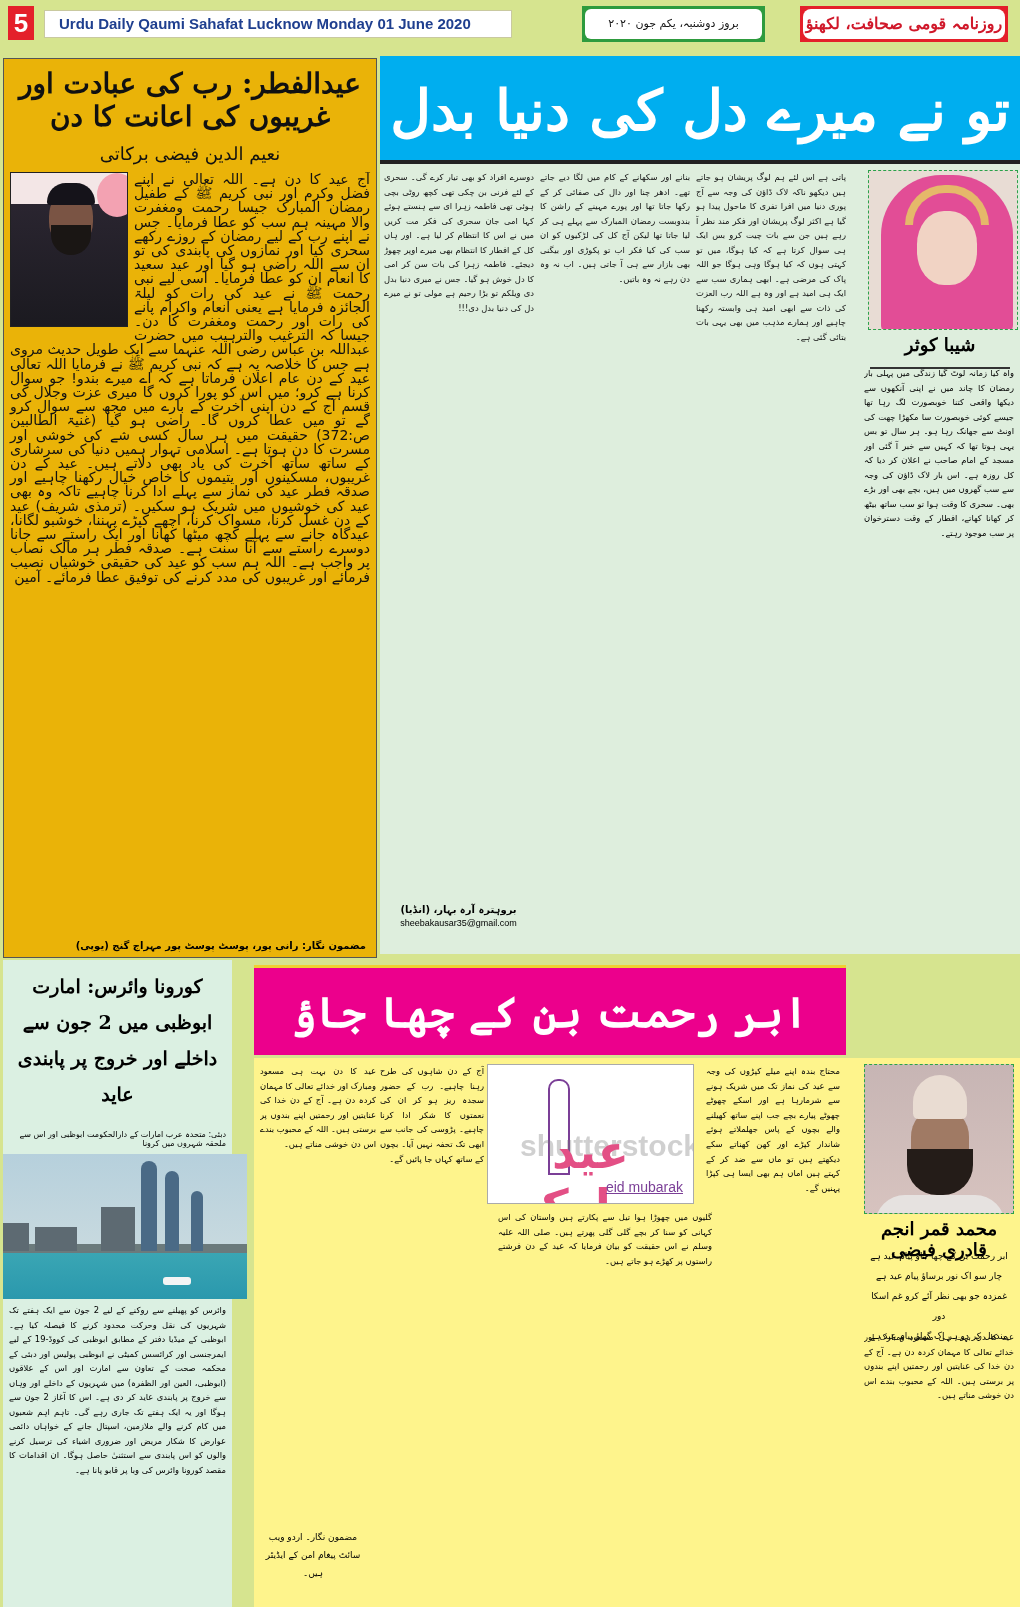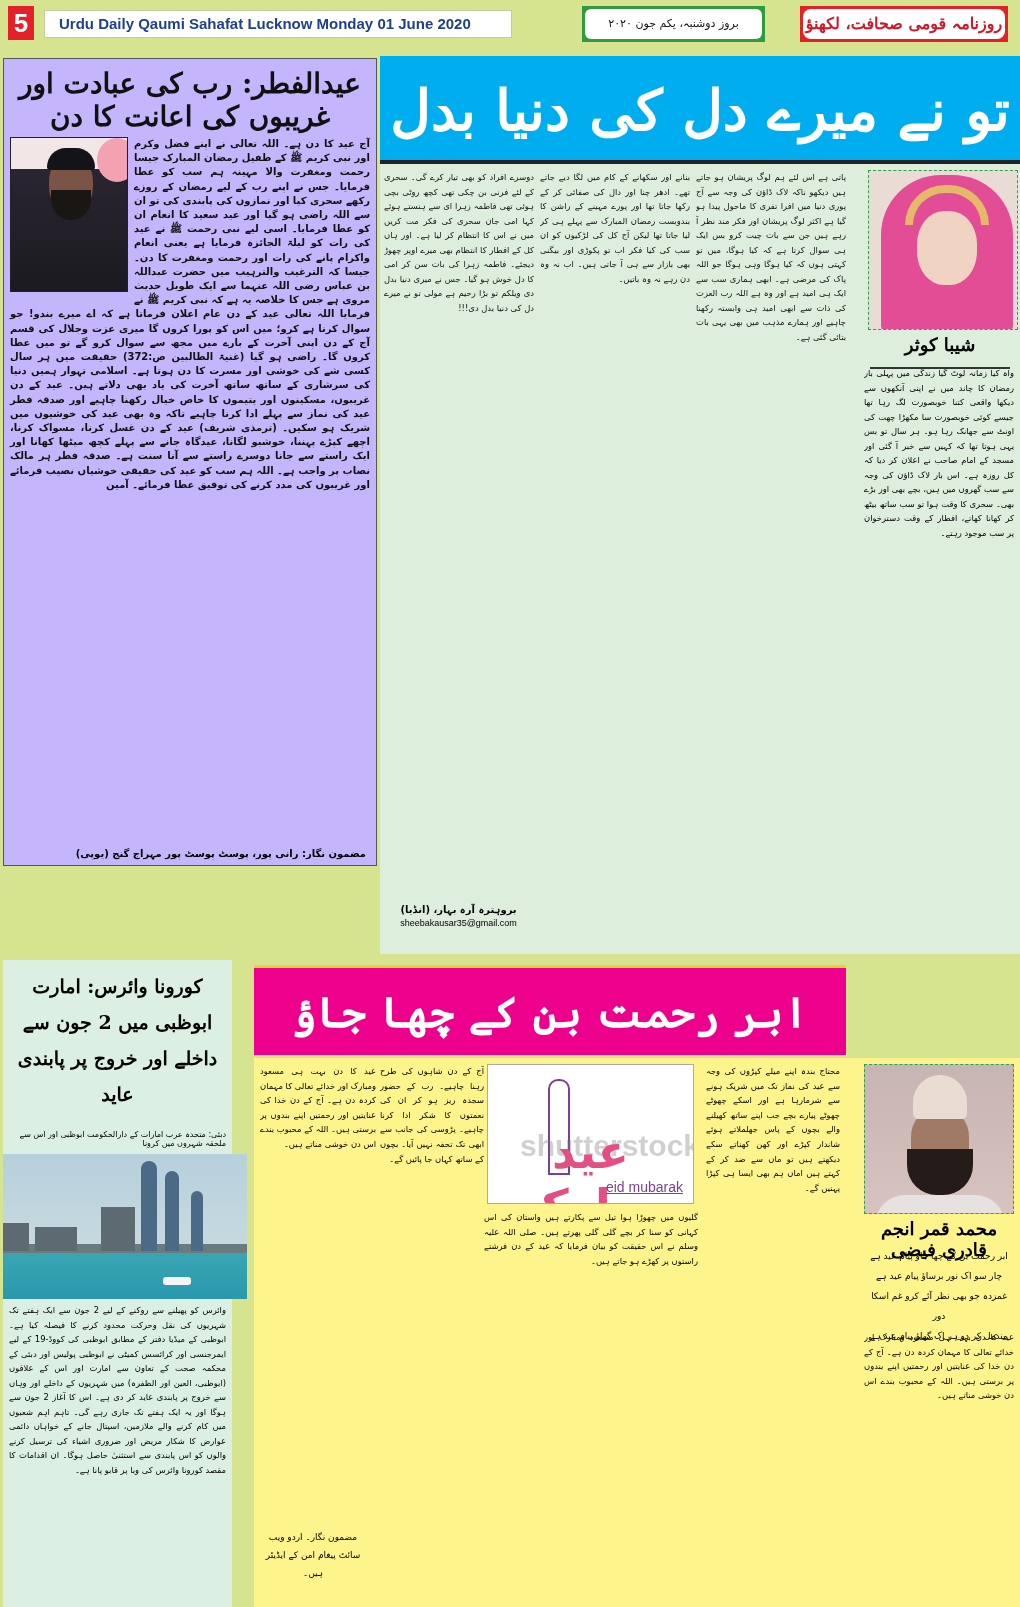--- a/index.html
+++ b/index.html
@@ -9,24 +9,24 @@
 
   
   .page-num { left: 8px; top: 6px; width: 26px; height: 34px; background: #e4202a; color: #fff; font: bold 26px "Liberation Sans", sans-serif; text-align: center; line-height: 34px; }
   .en-bar { left: 44px; top: 10px; width: 468px; height: 28px; background: #fff; border: 1px solid #c9c9a0; color: #1f3f8f; font: bold 15px "Liberation Sans", sans-serif; line-height: 26px; padding-left: 14px; }
   .date-box { left: 582px; top: 6px; width: 183px; height: 36px; background: #2e9b3e; padding: 3px; }
   .date-box div { background: #fff; width: 100%; height: 100%; border-radius: 6px; font-size: 11px; line-height: 30px; text-align: center; color: #111; }
   .logo-box { left: 800px; top: 6px; width: 208px; height: 36px; background: #e4202a; padding: 3px; }
   .logo-box div { background: #fff; width: 100%; height: 100%; border-radius: 8px; font: bold 16px "DejaVu Serif", serif; line-height: 30px; text-align: center; color: #d0182a; }
 
   
-  .left-art { left: 3px; top: 58px; width: 374px; height: 808px; background: #c4b5fd; border: 1px solid #555; }
+  .left-art { left: 3px; top: 58px; width: 374px; height: 900px; background: #eab308; border: 1px solid #555; }
   .left-art h1 { font: bold 28px "DejaVu Serif", serif; text-align: center; padding: 8px 4px 4px; color: #111; direction: rtl; }
   .left-art .author { font: 18px "DejaVu Serif", serif; text-align: center; padding: 6px 0 8px; direction: rtl; color: #111; }
-  .left-art .body { font-size: 10px; line-height: 14.2px; padding: 0 6px; color: #111; height: 760px; overflow: hidden; font-weight: bold; }
+  .left-art .body { font-size: 14px; line-height: 14.2px; padding: 0 6px; color: #111; height: 760px; overflow: hidden; }
   .left-art .footer { position: absolute; bottom: 6px; left: 6px; right: 10px; text-align: right; font-size: 10px; direction: rtl; font-weight: bold; }
   .photo-man { float: left; width: 118px; height: 155px; margin: 0 6px 4px 0; border: 1px solid #222; background: linear-gradient(180deg,#f3e6e6 0%,#f3e6e6 20%, #2a2530 20%, #1b1a20 100%); position: relative; overflow: hidden; }
   .photo-man .head { position:absolute; left:38px; top:18px; width:44px; height:56px; border-radius: 45%; background:#7a5444; }
   .photo-man .cap { position:absolute; left:36px; top:10px; width:48px; height:22px; border-radius: 24px 24px 4px 4px; background:#15131a; }
   .photo-man .beard { position:absolute; left:40px; top:52px; width:40px; height:30px; border-radius: 0 0 20px 20px; background:#1a1614; }
   .photo-man .balloon { position:absolute; right:-10px; top:0; width:40px; height:44px; border-radius: 50%; background:#f3a2b2; }
 
   
   .blue-banner { left: 380px; top: 56px; width: 640px; height: 108px; background: #00aeef; color: #fff; font: bold 56px "DejaVu Serif", serif; text-align: center; line-height: 108px; direction: rtl; border-bottom: 4px solid #222; }
   .mid-art { left: 380px; top: 164px; width: 640px; height: 790px; background: #deeedd; }
@@ -79,20 +79,21 @@
 <div class="abs en-bar">Urdu Daily Qaumi Sahafat Lucknow Monday 01 June 2020</div>
 <div class="abs date-box">
     <div class="rtl" style="text-align:center">بروز دوشنبہ، یکم جون ۲۰۲۰</div>
   </div>
 <div class="abs logo-box">
     <div style="direction:rtl">روزنامہ قومی صحافت، لکھنؤ</div>
   </div>
 
 <div class="abs left-art">
   <h1>عیدالفطر: رب کی عبادت اور غریبوں کی اعانت کا دن</h1>
+  <div class="author">نعیم الدین فیضی برکاتی</div>
   <div class="body rtl">
     <div class="photo-man">
       <div class="balloon"></div>
         <div class="head"></div>
         <div class="cap"></div>
         <div class="beard"></div>
     </div>
     <span>آج عید کا دن ہے۔ اللہ تعالی نے اپنے فضل وکرم اور نبی کریم ﷺ کے طفیل رمضان المبارک جیسا رحمت ومغفرت والا مہینہ ہم سب کو عطا فرمایا۔ جس نے اپنے رب کے لیے رمضان کے روزے رکھے سحری کیا اور نمازوں کی پابندی کی تو ان سے اللہ راضی ہو گیا اور عید سعید کا انعام ان کو عطا فرمایا۔ اسی لیے نبی رحمت ﷺ نے عید کی رات کو لیلۃ الجائزہ فرمایا ہے یعنی انعام واکرام پانے کی رات اور رحمت ومغفرت کا دن۔ جیسا کہ الترغیب والترہیب میں حضرت عبداللہ بن عباس رضی اللہ عنہما سے ایک طویل حدیث مروی ہے جس کا خلاصہ یہ ہے کہ نبی کریم ﷺ نے فرمایا اللہ تعالی عید کے دن عام اعلان فرماتا ہے کہ اے میرے بندو! جو سوال کرنا ہے کرو؛ میں اس کو پورا کروں گا میری عزت وجلال کی قسم آج کے دن اپنی آخرت کے بارے میں مجھ سے سوال کرو گے تو میں عطا کروں گا۔ راضی ہو گیا (غنیۃ الطالبین ص:372) حقیقت میں ہر سال کسی شے کی خوشی اور مسرت کا دن ہوتا ہے۔ اسلامی تہوار ہمیں دنیا کی سرشاری کے ساتھ ساتھ آخرت کی یاد بھی دلاتے ہیں۔ عید کے دن غریبوں، مسکینوں اور یتیموں کا خاص خیال رکھنا چاہیے اور صدقہ فطر عید کی نماز سے پہلے ادا کرنا چاہیے تاکہ وہ بھی عید کی خوشیوں میں شریک ہو سکیں۔ (ترمذی شریف) عید کے دن غسل کرنا، مسواک کرنا، اچھے کپڑے پہننا، خوشبو لگانا، عیدگاہ جانے سے پہلے کچھ میٹھا کھانا اور ایک راستے سے جانا دوسرے راستے سے آنا سنت ہے۔ صدقہ فطر ہر مالک نصاب پر واجب ہے۔ اللہ ہم سب کو عید کی حقیقی خوشیاں نصیب فرمائے اور غریبوں کی مدد کرنے کی توفیق عطا فرمائے۔ آمین</span>
   </div>
   <div class="footer">مضمون نگار: رانی پور، پوسٹ پوسٹ پور مہراج گنج (یوپی)</div>
@@ -130,21 +131,21 @@
     <div class="t" style="left:188px;width:12px;height:60px"></div>
     <div class="boat"></div>
   </div>
   <div class="body">وائرس کو پھیلنے سے روکنے کے لیے 2 جون سے ایک ہفتے تک شہریوں کی نقل وحرکت محدود کرنے کا فیصلہ کیا ہے۔ ابوظبی کے میڈیا دفتر کے مطابق ابوظبی کی کووڈ-19 کے لیے ایمرجنسی اور کرائسس کمیٹی نے ابوظبی پولیس اور دبئی کے محکمہ صحت کے تعاون سے امارت اور اس کے علاقوں (ابوظبی، العین اور الظفرہ) میں شہریوں کے داخلے اور وہاں سے خروج پر پابندی عاید کر دی ہے۔ اس کا آغاز 2 جون سے ہوگا اور یہ ایک ہفتے تک جاری رہے گی۔ تاہم اہم شعبوں میں کام کرنے والے ملازمین، اسپتال جانے کے خواہاں دائمی عوارض کا شکار مریض اور ضروری اشیاء کی ترسیل کرنے والوں کو اس پابندی سے استثنیٰ حاصل ہوگا۔ ان اقدامات کا مقصد کورونا وائرس کی وبا پر قابو پانا ہے۔</div>
 </div>
 
 <div class="abs pink-banner">ابر رحمت بن کے چھا جاؤ پیام عید ہے</div>
 <div class="abs yellow-art">
   <div class="y-cols">
     <div class="y-col" style="left:446px;top:0;width:134px;height:540px">محتاج بندہ اپنے میلے کپڑوں کی وجہ سے عید کی نماز تک میں شریک ہونے سے شرمارہا ہے اور اسکے چھوٹے چھوٹے پیارے بچے جب اپنے ساتھ کھیلنے والے بچوں کے پاس جھلملاتے ہوئے شاندار کپڑے اور کھن کھناتے سکے دیکھتے ہیں تو ماں سے ضد کر کے کہتے ہیں اماں ہم بھی ایسا ہی کپڑا پہنیں گے۔</div>
-    <div class="y-col" style="left:224px;top:146px;width:214px;height:394px">گلیوں میں چھوڑا ہوا تیل سے پکارتے ہیں واستان کی اس کہانی کو سنا کر بچے گلی گلی پھرتے ہیں۔ صلی اللہ علیہ وسلم نے اس حقیقت کو بیان فرمایا کہ عید کے دن فرشتے راستوں پر کھڑے ہو جاتے ہیں۔</div>
+    <div class="y-col" style="left:238px;top:146px;width:214px;height:394px">گلیوں میں چھوڑا ہوا تیل سے پکارتے ہیں واستان کی اس کہانی کو سنا کر بچے گلی گلی پھرتے ہیں۔ صلی اللہ علیہ وسلم نے اس حقیقت کو بیان فرمایا کہ عید کے دن فرشتے راستوں پر کھڑے ہو جاتے ہیں۔</div>
     <div class="y-col" style="left:120px;top:0;width:104px;height:540px">آج کے دن شاہوں کی طرح رہنا چاہیے۔ رب کے حضور سجدہ ریز ہو کر ان کی نعمتوں کا شکر ادا کرنا چاہیے۔ پڑوسی کی جانب سے ابھی تک تحفہ نہیں آیا۔ بچوں کے ساتھ کہاں جا پائیں گے۔</div>
     <div class="y-col" style="left:0;top:0;width:116px;height:460px">عید کا دن بہت ہی مسعود ومبارک اور خدائے تعالی کا مہمان کردہ دن ہے۔ آج کے دن خدا کی عنایتیں اور رحمتیں اپنے بندوں پر برستی ہیں۔ اللہ کے محبوب بندے اس دن خوشی مناتے ہیں۔</div>
   </div>
   <div class="eid-img">
     <div class="tower"></div>
     <div class="wm">shutterstock</div>
     <div class="mubarak">عید مبارک</div>
     <div class="eid-en">eid mubarak</div>
   </div>
   <div class="y-sign">مضمون نگار۔ اردو ویب سائٹ پیغام امن کے ایڈیٹر ہیں۔</div>

